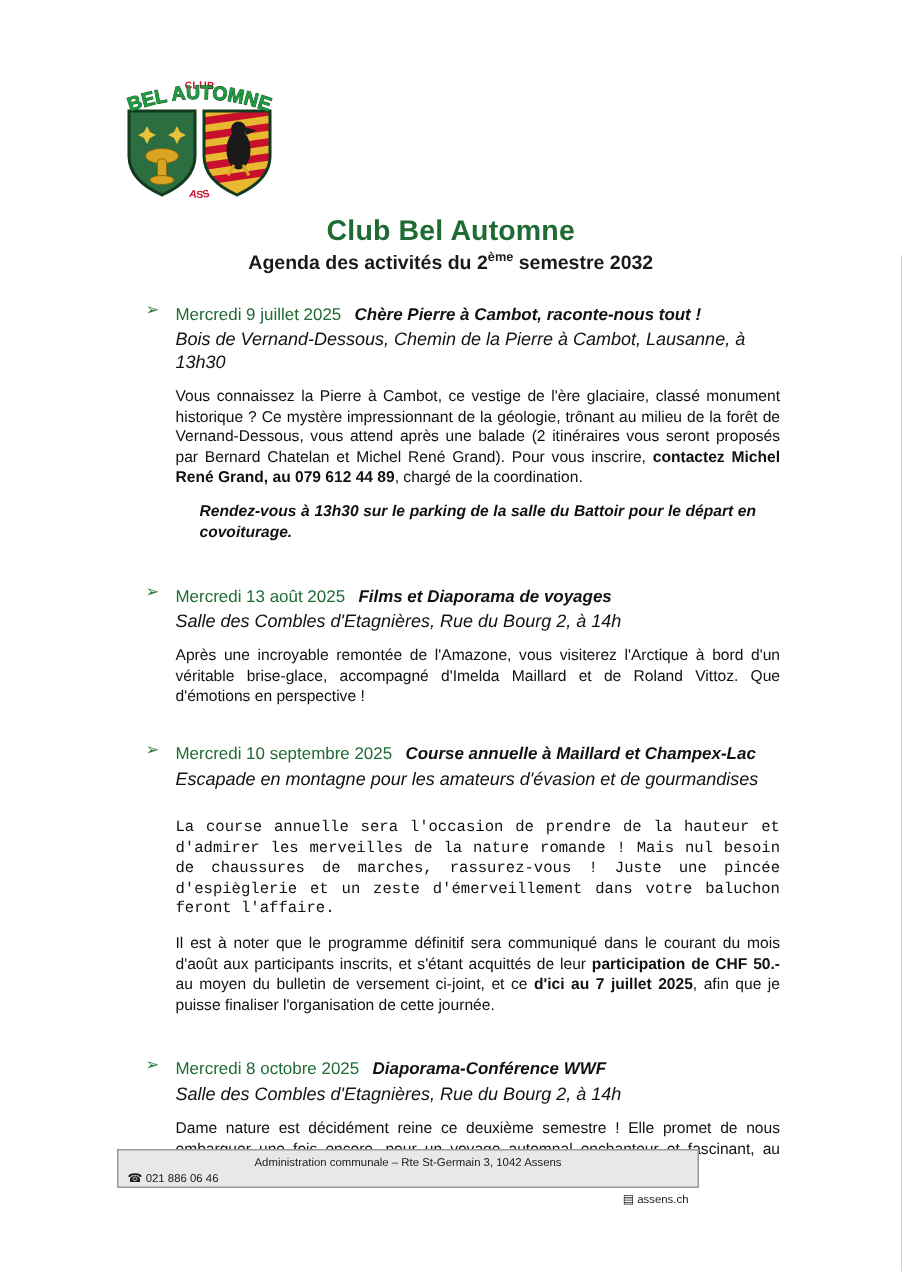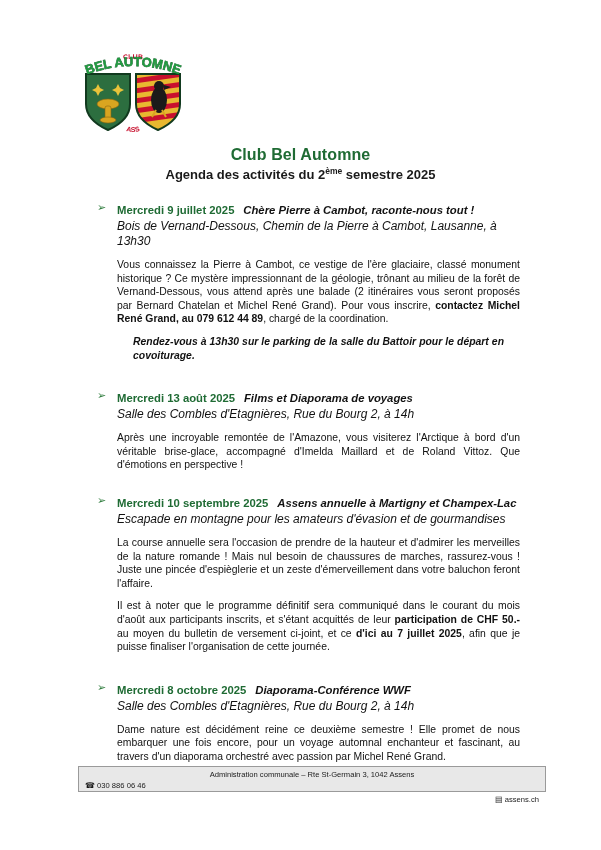--- a/index.html
+++ b/index.html
@@ -31,21 +31,21 @@
 
   
   .title-block {
     position: absolute;
     left: 0;
     right: 0;
     top: 146px;
     text-align: center;
   }
   .doc-title {
-    font-size: 16px;
+    font-size: 19px;
     font-weight: bold;
     color: #1f6b34;
     letter-spacing: 0.1px;
     line-height: 18px;
   }
   .doc-subtitle {
     font-size: 13px;
     font-weight: bold;
     color: #1a1a1a;
     line-height: 18px;
@@ -73,21 +73,21 @@
   .bullet {
     position: absolute;
     left: 0;
     top: 0px;
     color: #2f7d3e;
     font-size: 11px;
     line-height: 15px;
   }
   .event-date {
     font-size: 11.3px;
-    font-weight: bold;
+    font-weight: normal;
     color: #1f6b34;
     line-height: 15px;
   }
   .event-name {
     font-size: 11.3px;
     font-weight: bold;
     font-style: italic;
     color: #121212;
     line-height: 15px;
   }
@@ -111,21 +111,21 @@
   .para b { font-weight: bold; }
   .para.bold-all { font-weight: bold; }
   .gap-md { height: 15px; }
   .gap-lg { height: 20px; }
 
   
   .footer {
     position: absolute;
     left: 78px;
     top: 766px;
-    width: 468px;
+    width: 388px;
     border: 1px solid #9a9a9a;
     background: #e8e8e8;
     height: 26px;
     box-sizing: border-box;
   }
   .footer-inner {
     position: relative;
     height: 100%;
     width: 100%;
   }
@@ -215,61 +215,61 @@
       <path id="arcBot" d="M46 80 Q59 88 72 80" fill="none"></path>
       <text font-family="&quot;Liberation Sans&quot;, sans-serif" font-size="7" font-weight="bold" fill="#c8102e">
         <textPath href="#arcBot" startOffset="50%" text-anchor="middle">ASS</textPath>
       </text>
     </svg>
   </div>
 
   <div class="title-block">
     <div class="doc-title">Club Bel Automne</div>
     <div class="doc-subtitle">
-      <span>Agenda des activités du 2</span><sup>ème</sup><span> semestre 2025</span>
+      <span>Agenda des activités du 2</span><sup>ème</sup><span> semestre 2032</span>
     </div>
   </div>
 
   <div class="content" id="events-root">
       <div class="event">
         <div class="event-head"><span class="bullet">➢</span><span class="event-date">Mercredi 9 juillet 2025</span>&nbsp;&nbsp;<span class="event-name">Chère Pierre à Cambot, raconte-nous tout !</span></div>
         <div class="event-place">Bois de Vernand-Dessous, Chemin de la Pierre à Cambot, Lausanne, à 13h30</div>
         <p class="para" style="margin: 9px 0px 0px;"><span>Vous connaissez la Pierre à Cambot, ce vestige de l'ère glaciaire, classé monument historique ? Ce mystère impressionnant de la géologie, trônant au milieu de la forêt de Vernand-Dessous, vous attend après une balade (2 itinéraires vous seront proposés par Bernard Chatelan et Michel René Grand). Pour vous inscrire, </span><b>contactez Michel René Grand, au 079 612 44 89</b><span>, chargé de la coordination.</span></p>
         <p class="para bold-all" style="margin: 9px 16px 0px; font-style: italic;"><span>Rendez-vous à 13h30 sur le parking de la salle du Battoir pour le départ en covoiturage.</span></p>
         <div class="gap-lg"></div>
       </div>
       <div class="event">
         <div class="event-head"><span class="bullet">➢</span><span class="event-date">Mercredi 13 août 2025</span>&nbsp;&nbsp;<span class="event-name">Films et Diaporama de voyages</span></div>
         <div class="event-place">Salle des Combles d'Etagnières, Rue du Bourg 2, à 14h</div>
         <p class="para" style="margin: 9px 0px 0px;"><span>Après une incroyable remontée de l'Amazone, vous visiterez l'Arctique à bord d'un véritable brise-glace, accompagné d'Imelda Maillard et de Roland Vittoz. Que d'émotions en perspective !</span></p>
         <div class="gap-md"></div>
       </div>
       <div class="event">
-        <div class="event-head"><span class="bullet">➢</span><span class="event-date">Mercredi 10 septembre 2025</span>&nbsp;&nbsp;<span class="event-name">Assens annuelle à Martigny et Champex-Lac</span></div>
+        <div class="event-head"><span class="bullet">➢</span><span class="event-date">Mercredi 10 septembre 2025</span>&nbsp;&nbsp;<span class="event-name">Course annuelle à Maillard et Champex-Lac</span></div>
         <div class="event-place">Escapade en montagne pour les amateurs d'évasion et de gourmandises</div>
-        <p class="para" style="margin: 9px 0px 0px;"><span>La course annuelle sera l'occasion de prendre de la hauteur et d'admirer les merveilles de la nature romande ! Mais nul besoin de chaussures de marches, rassurez-vous ! Juste une pincée d'espièglerie et un zeste d'émerveillement dans votre baluchon feront l'affaire.</span></p>
+        <p class="para" style="margin: 19px 0px 0px; font-family: Liberation Mono, monospace;"><span>La course annuelle sera l'occasion de prendre de la hauteur et d'admirer les merveilles de la nature romande ! Mais nul besoin de chaussures de marches, rassurez-vous ! Juste une pincée d'espièglerie et un zeste d'émerveillement dans votre baluchon feront l'affaire.</span></p>
         <p class="para" style="margin: 9px 0px 0px;"><span>Il est à noter que le programme définitif sera communiqué dans le courant du mois d'août aux participants inscrits, et s'étant acquittés de leur </span><b>participation de CHF 50.-</b><span> au moyen du bulletin de versement ci-joint, et ce </span><b>d'ici au 7 juillet 2025</b><span>, afin que je puisse finaliser l'organisation de cette journée.</span></p>
         <div class="gap-lg"></div>
       </div>
       <div class="event">
         <div class="event-head"><span class="bullet">➢</span><span class="event-date">Mercredi 8 octobre 2025</span>&nbsp;&nbsp;<span class="event-name">Diaporama-Conférence WWF</span></div>
         <div class="event-place">Salle des Combles d'Etagnières, Rue du Bourg 2, à 14h</div>
         <p class="para" style="margin: 9px 0px 0px;"><span>Dame nature est décidément reine ce deuxième semestre ! Elle promet de nous embarquer une fois encore, pour un voyage automnal enchanteur et fascinant, au travers d'un diaporama orchestré avec passion par Michel René Grand.</span></p>
         <div class="gap-md"></div>
       </div>
     </div>
 
   <div class="footer">
     <div class="footer-inner">
       <div class="footer-center">
         <div>Administration communale – Rte St-Germain 3, 1042 Assens</div>
       </div>
       <div class="footer-left">
         <span class="fico">☎</span>
-        <span>030 886 06 46</span>
+        <span>021 886 06 46</span>
       </div>
       <div class="footer-right">
         <span class="fico">▤</span>
         <span>assens.ch</span>
       </div>
     </div>
   </div>
 
 </div>
 

